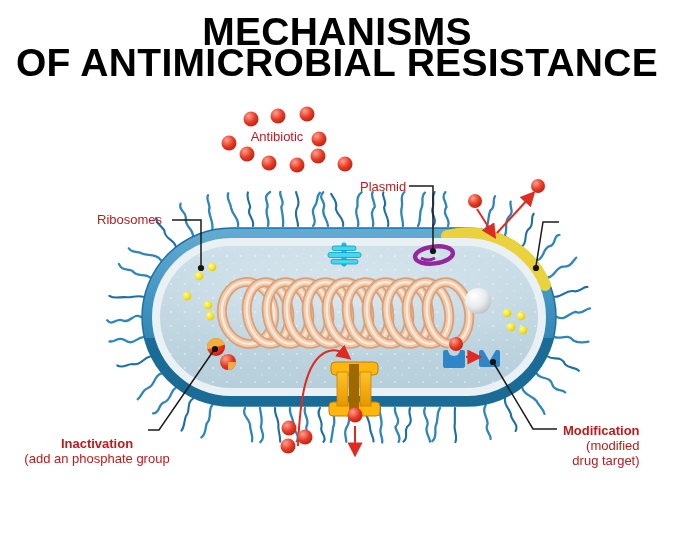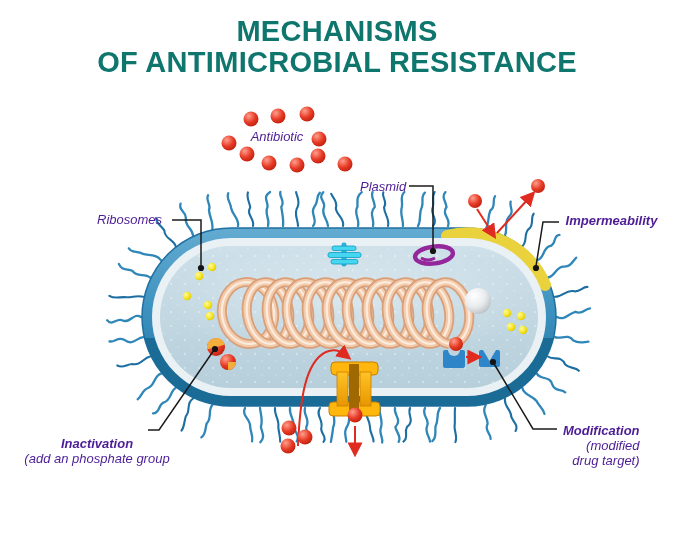--- a/index.html
+++ b/index.html
@@ -1,23 +1,23 @@
 <!DOCTYPE html>
 <html><head>
 <meta charset="utf-8">
 <style>
   html,body{margin:0;padding:0;background:#ffffff;}
   .stage{position:relative;width:674px;height:538px;background:#ffffff;overflow:hidden;
          font-family:"Liberation Sans",sans-serif;color:#111;}
   .title{position:absolute;top:16px;left:0;width:100%;text-align:center;
-         font-size:29px;line-height:31px;font-weight:700;letter-spacing:.3px;color:#0f766e;}
+         font-size:39px;line-height:31px;font-weight:700;letter-spacing:.3px;color:#000000;}
   svg.diagram{position:absolute;left:0;top:0;}
   #flagella path{fill:none;stroke:#2F86B8;stroke-width:2.3;stroke-linecap:round;}
   #flagella path:nth-child(3n){stroke:#1D6FA3;stroke-width:2.1;}
-  .lbl{position:absolute;font-size:13px;line-height:14.8px;color:#4c1d95;font-style:italic;}
+  .lbl{position:absolute;font-size:13px;line-height:14.8px;color:#b91c1c;}
   .lbl .hd{font-weight:700;}
   .ctr{text-align:center;}
 </style>
 </head>
 <body>
 
 <div class="stage">
 
   <div class="title">
     <div>MECHANISMS</div>
@@ -271,21 +271,20 @@
     </g>
   </svg>
 
   <div class="lbl ctr hd" style="left:207px;top:130px;width:140px;">Antibiotic</div>
 
   <div class="lbl" style="left:360px;top:180px;">Plasmid</div>
 
   <div class="lbl" style="left:97px;top:213px;">Ribosomes</div>
 
   <div class="lbl ctr" style="left:549px;top:214px;width:125px;">
-    <div class="hd">Impermeability</div>
   </div>
 
   <div class="lbl ctr" style="left:3px;top:437px;width:188px;">
     <div class="hd">Inactivation</div>
     <div>(add an phosphate group</div>
   </div>
 
 
   <div class="lbl" style="left:563px;top:424px;text-align:right;">
     <div class="hd">Modification</div>

